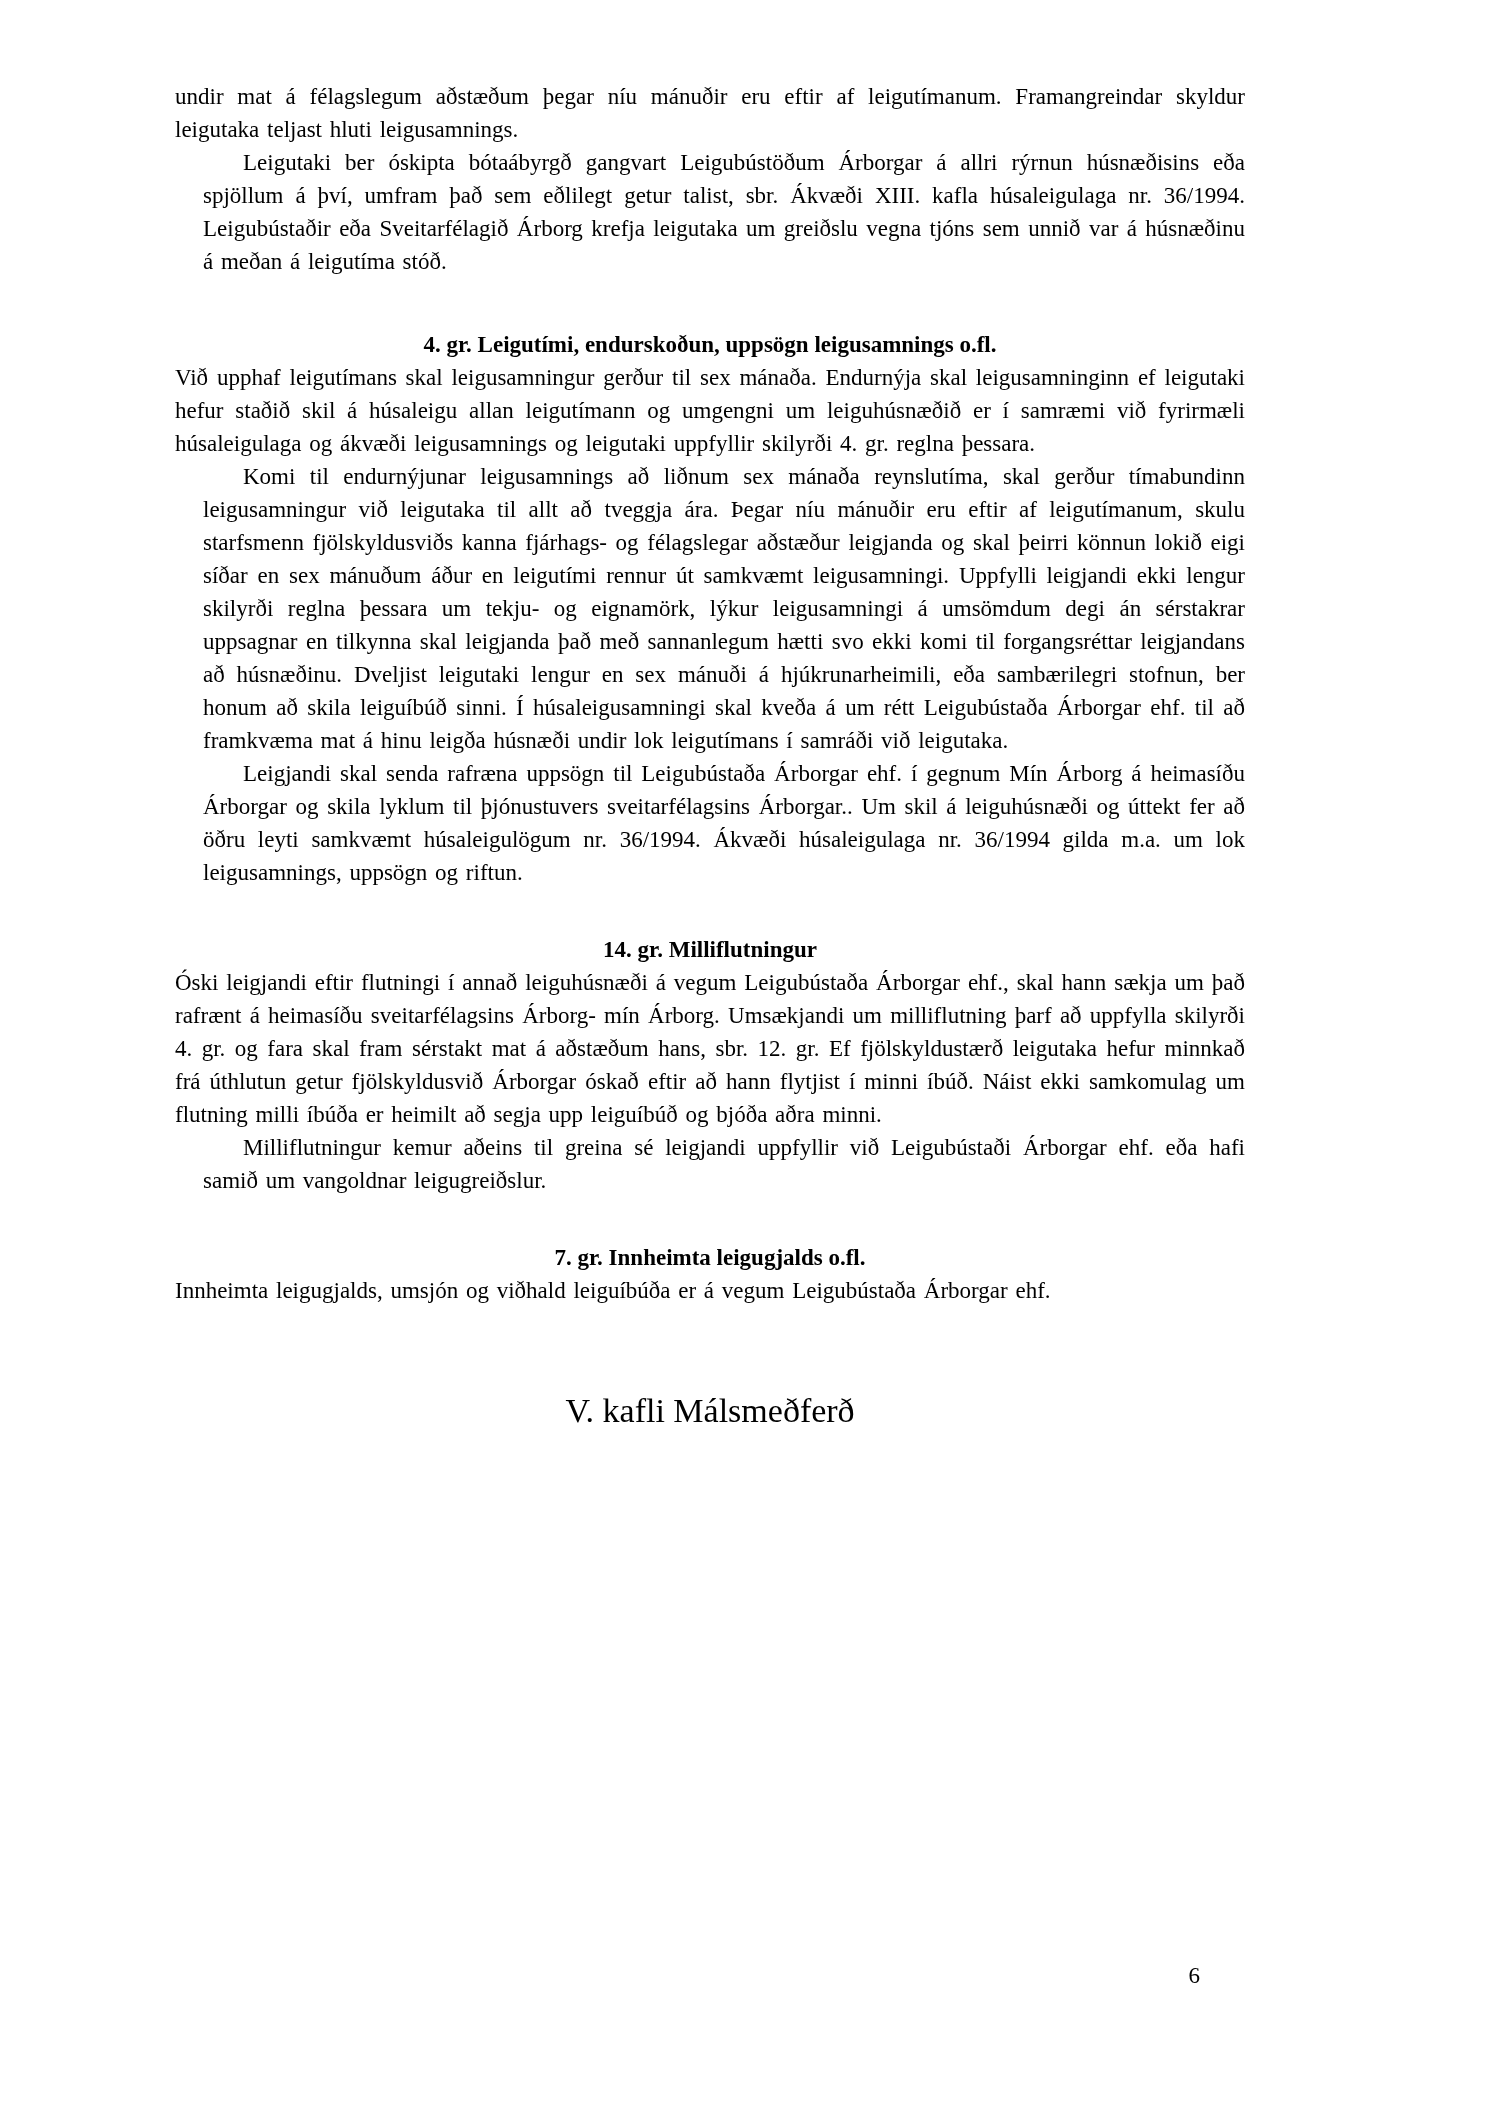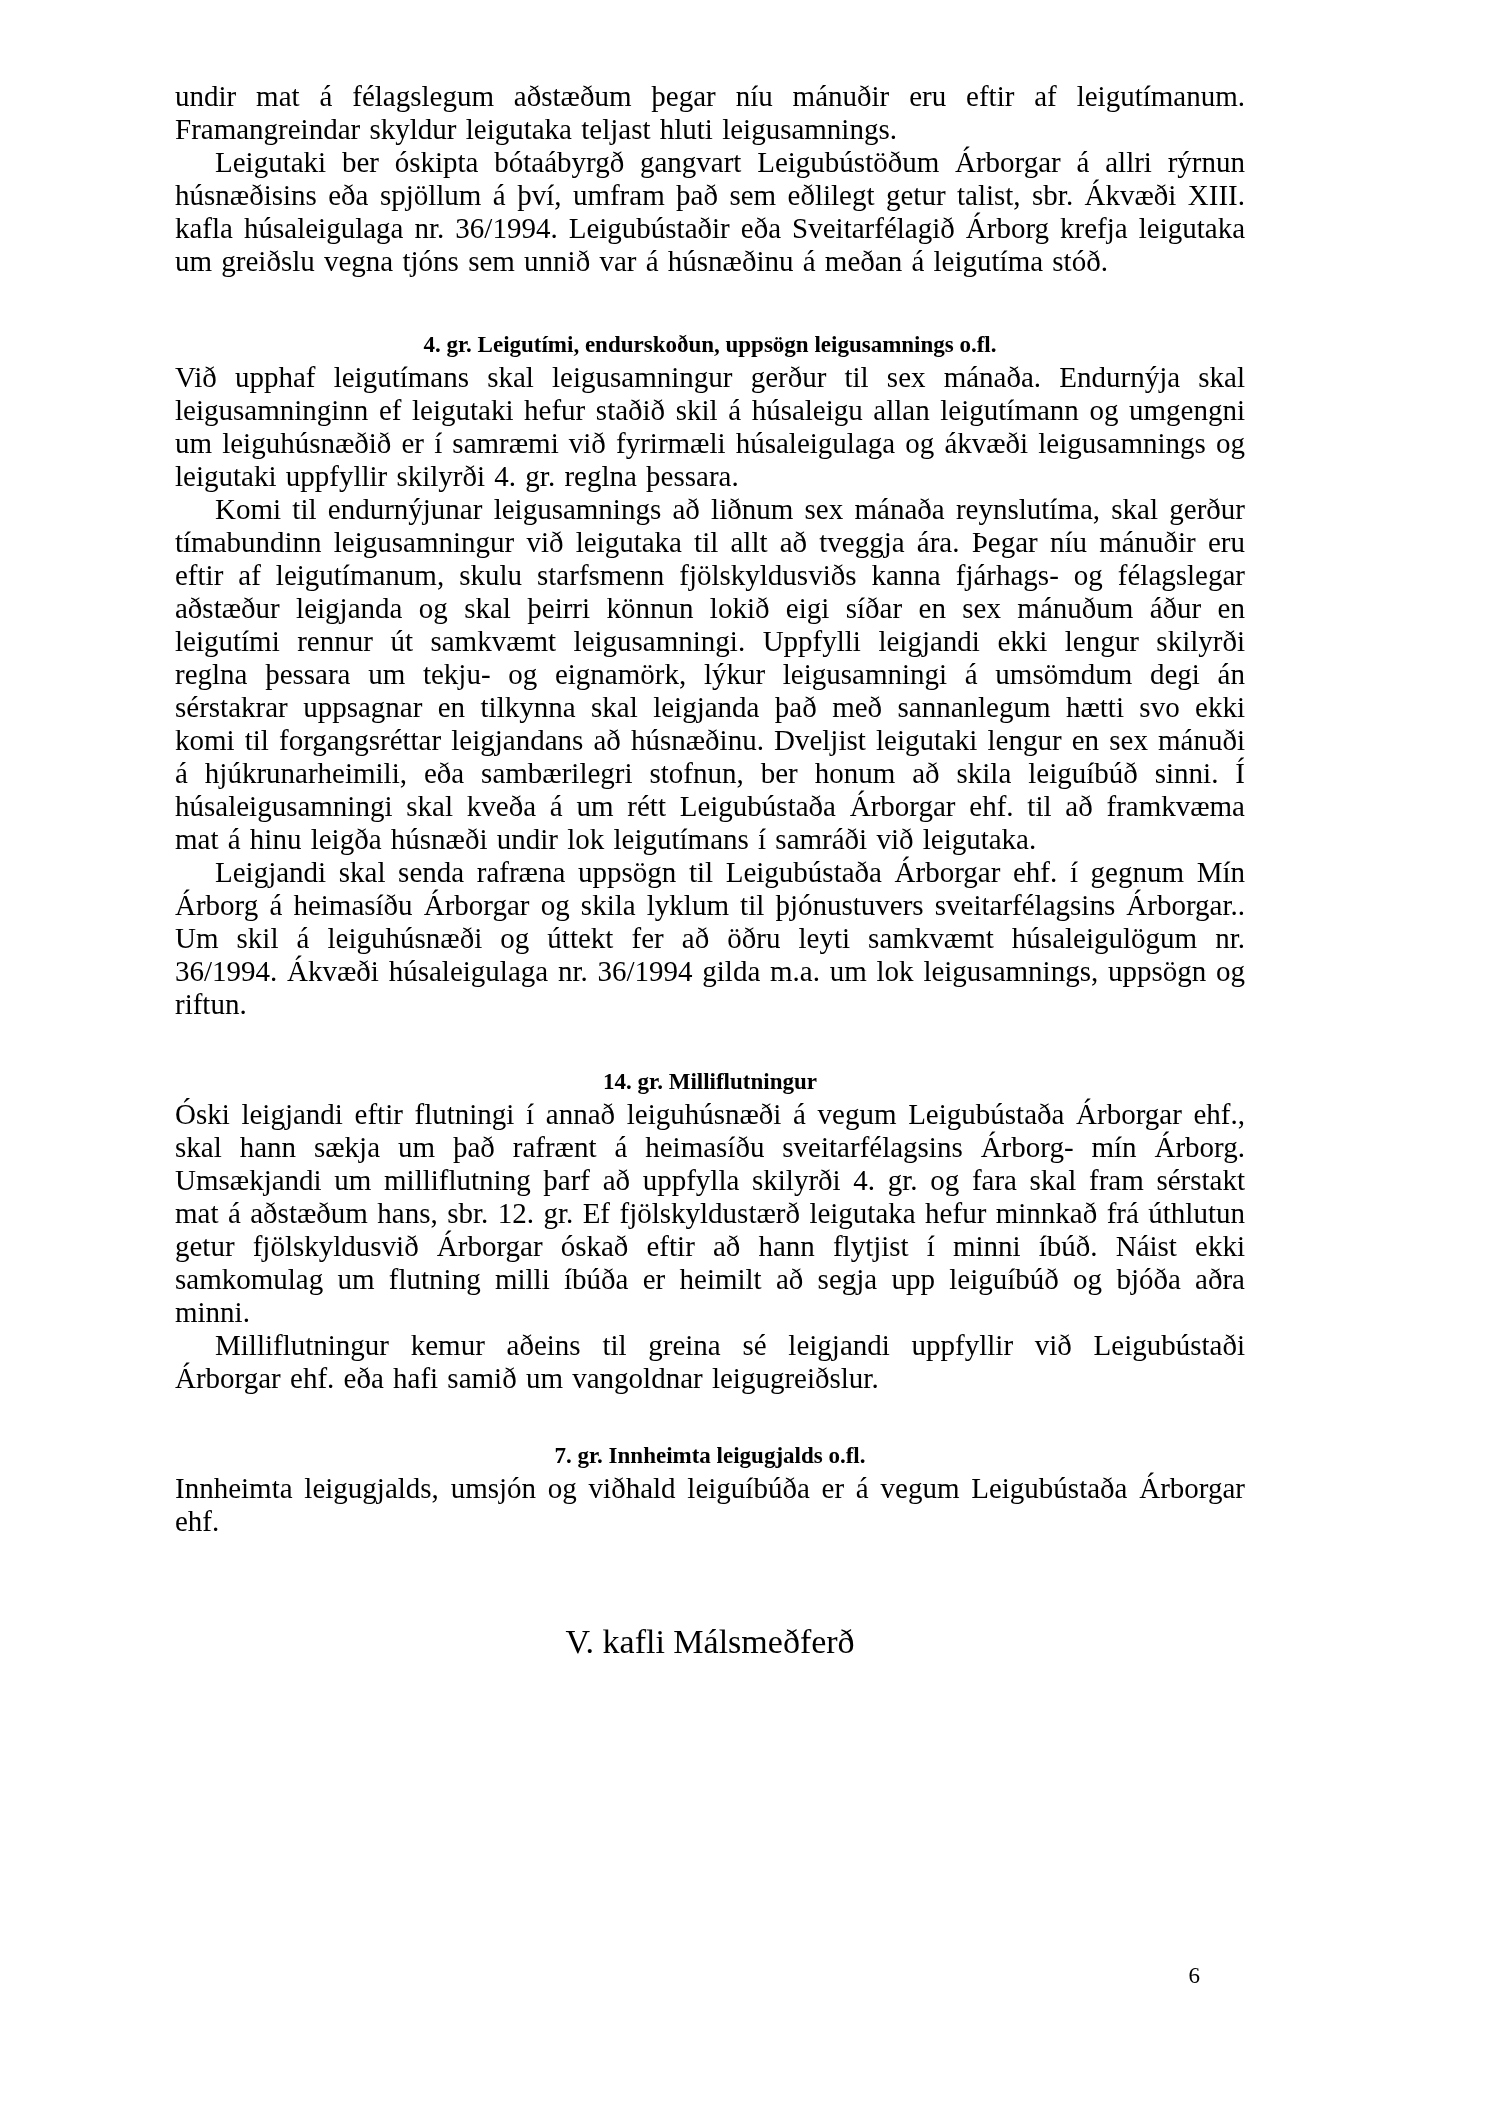--- a/index.html
+++ b/index.html
@@ -17,27 +17,28 @@
     overflow: hidden;
   }
   .content {
     position: absolute;
     left: 175px;
     top: 80px;
     width: 1070px;
   }
   .para {
     margin: 0;
-    font-size: 29px;
+    font-size: 23px;
     line-height: 33px;
     text-align: justify;
     word-spacing: 2px;
   }
   .para.indent {
     text-indent: 40px;
+    margin-left: 28px;
   }
   .section-heading {
     margin: 50px 0 0 0;
     font-size: 23px;
     line-height: 33px;
     font-weight: bold;
     text-align: center;
   }
   .section-heading.wide-gap {
     margin-top: 44px;

